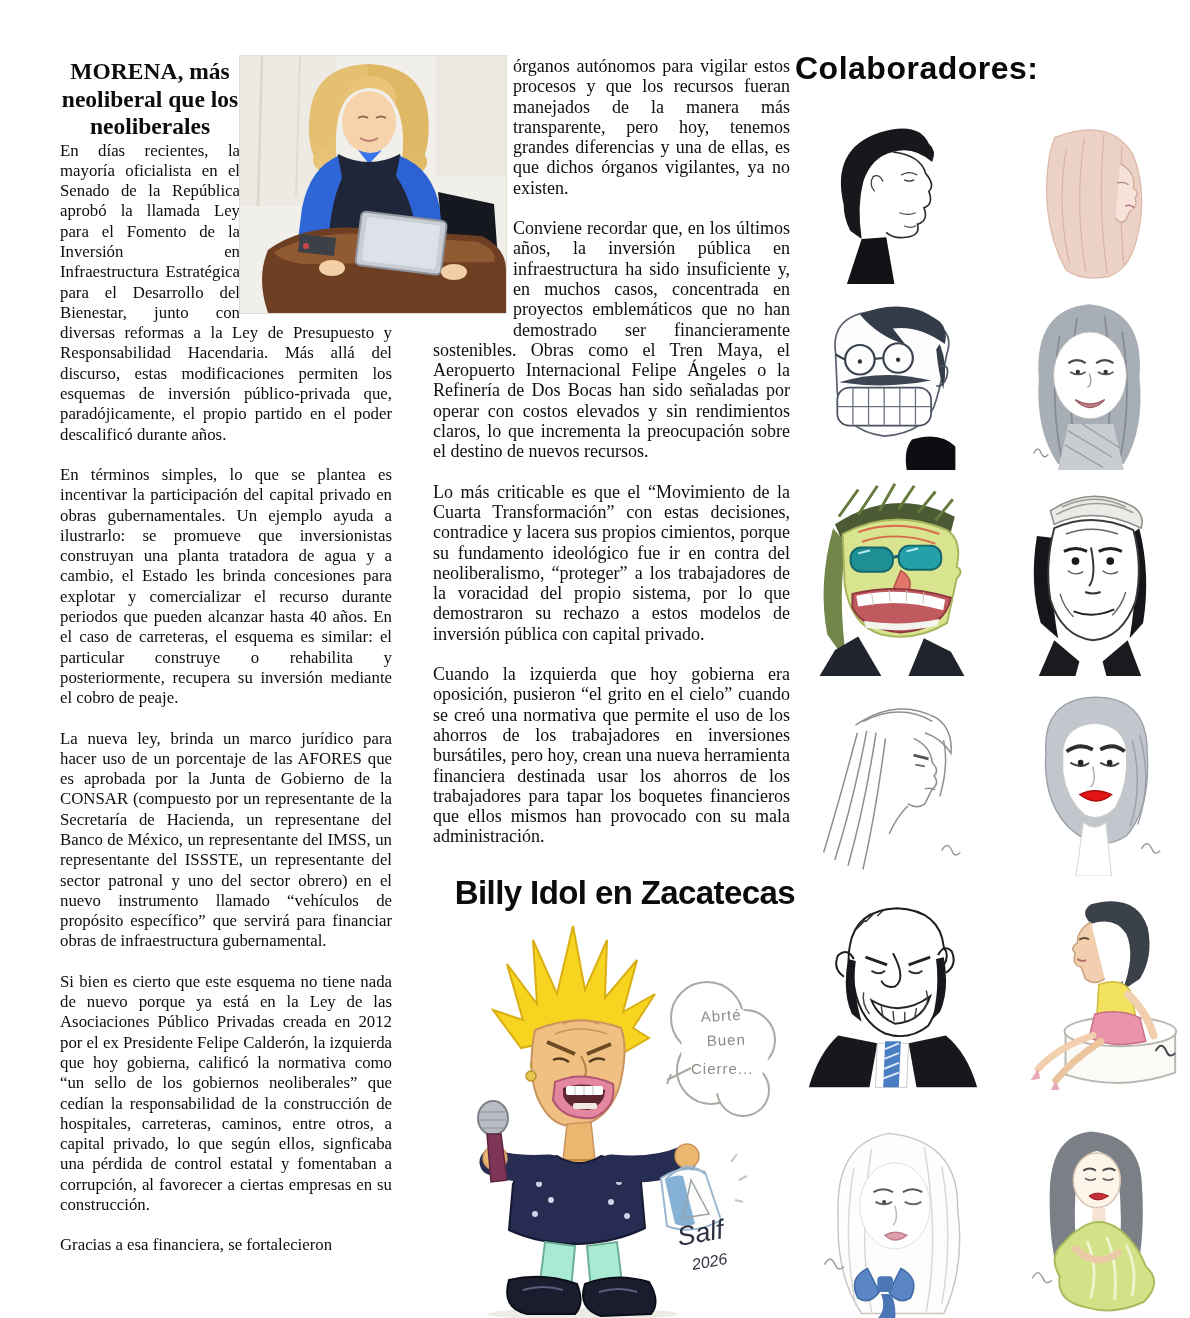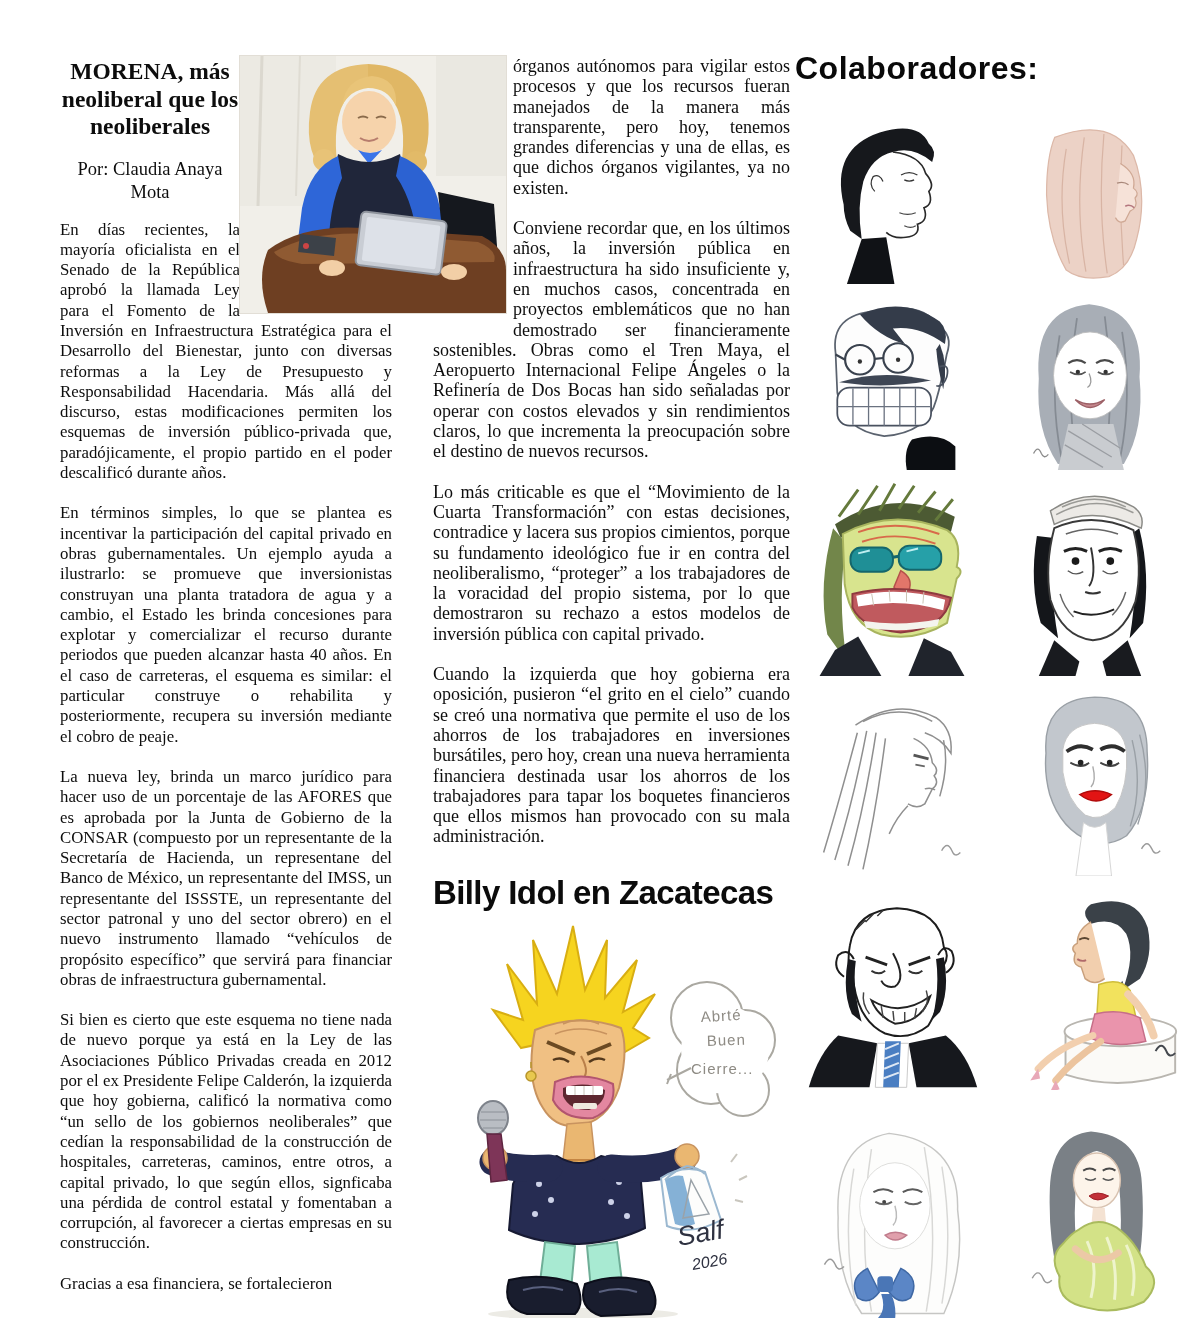--- a/index.html
+++ b/index.html
@@ -13,41 +13,40 @@
           font-size:18px;line-height:20.3px;}
   .spacer-left{float:left;width:80px;height:272px;}
   .art-title{text-align:center;font-weight:bold;font-size:23.5px;line-height:27.5px;margin:2px 0 0 0;}
   .byline{text-align:center;font-size:18.5px;line-height:23px;margin:17px 0 16px 0;}
   .leftcol p,.midcol p{margin:0 0 20px 0;}
   
   .photo{left:239px;top:27px;width:266px;height:257px;}
   .photo svg{display:block;border:1px solid #e2ded6;}
   
   .billy-head{left:433px;top:846px;width:362px;font-family:"Liberation Sans",sans-serif;
-              font-weight:bold;font-size:33px;letter-spacing:-0.6px;color:#0b0b0b;}
+              font-weight:bold;font-size:33px;letter-spacing:-0.6px;color:#0b0b0b;text-align:right;}
   .billy-art{left:443px;top:890px;}
   
   .colab-head{left:795px;top:22px;width:395px;font-family:"Liberation Sans",sans-serif;
               font-weight:bold;font-size:32px;letter-spacing:0.5px;color:#090909;}
   .grid{left:793px;top:84px;width:397px;height:1234px;display:grid;
         grid-template-columns:198px 198px;
         grid-template-rows:176px 186px 206px 200px 214px 252px;}
   .cell{display:flex;align-items:center;justify-content:center;overflow:hidden;}
   .cell svg{display:block;}
   svg text{font-family:"Liberation Sans",sans-serif;}
   .bubble-txt{fill:#8e8b84;font-size:15px;letter-spacing:1px;}
   .sig-txt{fill:#2e3140;}
 </style>
 </head>
 <body>
 
 <div class="abs leftcol">
   <div class="spacer-right"></div>
   <div class="art-title">MORENA, más neoliberal que los neoliberales</div>
-  <div class="byline">Por: Claudia Anaya Mota</div>
   <p>En días recientes, la mayoría oficialista en el Senado de la República aprobó la llamada Ley para el Fomento de la Inversión en Infraestructura Estratégica para el Desarrollo del Bienestar, junto con diversas reformas a la Ley de Presupuesto y Responsabilidad Hacendaria. Más allá del discurso, estas modificaciones permiten los esquemas de inversión público-privada que, paradójicamente, el propio partido en el poder descalificó durante años.</p>
   <p>En términos simples, lo que se plantea es incentivar la participación del capital privado en obras gubernamentales. Un ejemplo ayuda a ilustrarlo: se promueve que inversionistas construyan una planta tratadora de agua y a cambio, el Estado les brinda concesiones para explotar y comercializar el recurso durante periodos que pueden alcanzar hasta 40 años. En el caso de carreteras, el esquema es similar: el particular construye o rehabilita y posteriormente, recupera su inversión mediante el cobro de peaje.</p>
   <p>La nueva ley, brinda un marco jurídico para hacer uso de un porcentaje de las AFORES que es aprobada por la Junta de Gobierno de la CONSAR (compuesto por un representante de la Secretaría de Hacienda, un representane del Banco de México, un representante del IMSS, un representante del ISSSTE, un representante del sector patronal y uno del sector obrero) en el nuevo instrumento llamado “vehículos de propósito específico” que servirá para financiar obras de infraestructura gubernamental.</p>
   <p>Si bien es cierto que este esquema no tiene nada de nuevo porque ya está en la Ley de las Asociaciones Público Privadas creada en 2012 por el ex Presidente Felipe Calderón, la izquierda que hoy gobierna, calificó la normativa como “un sello de los gobiernos neoliberales” que cedían la responsabilidad de la construcción de hospitales, carreteras, caminos, entre otros, a capital privado, lo que según ellos, signficaba una pérdida de control estatal y fomentaban a corrupción, al favorecer a ciertas empresas en su construcción.</p>
   <p>Gracias a esa financiera, se fortalecieron</p>
 </div>
 
 <div class="abs photo">
   <svg width="266" height="257" viewBox="0 0 266 257">
     <rect width="266" height="257" fill="#f1efe9"></rect>

